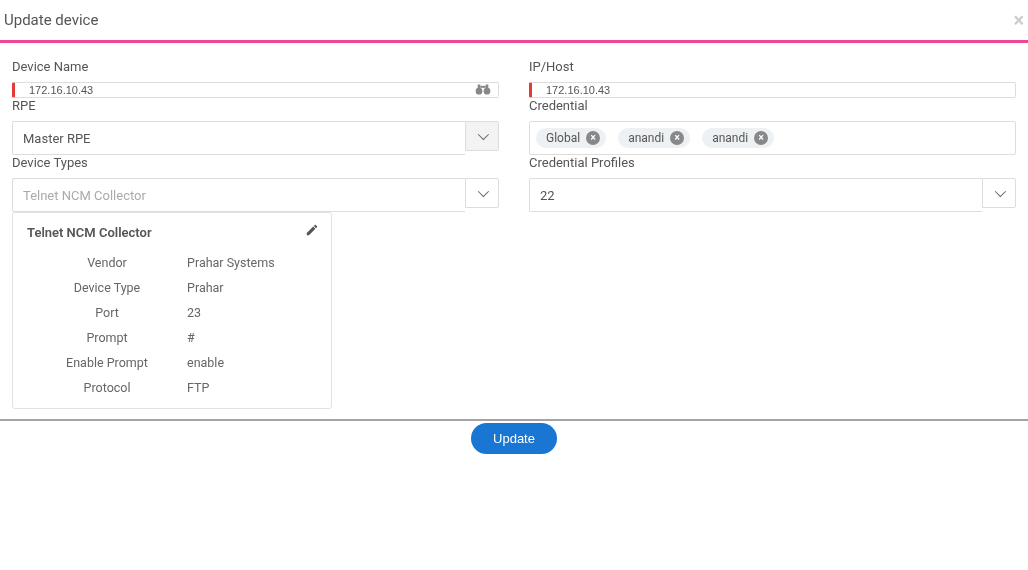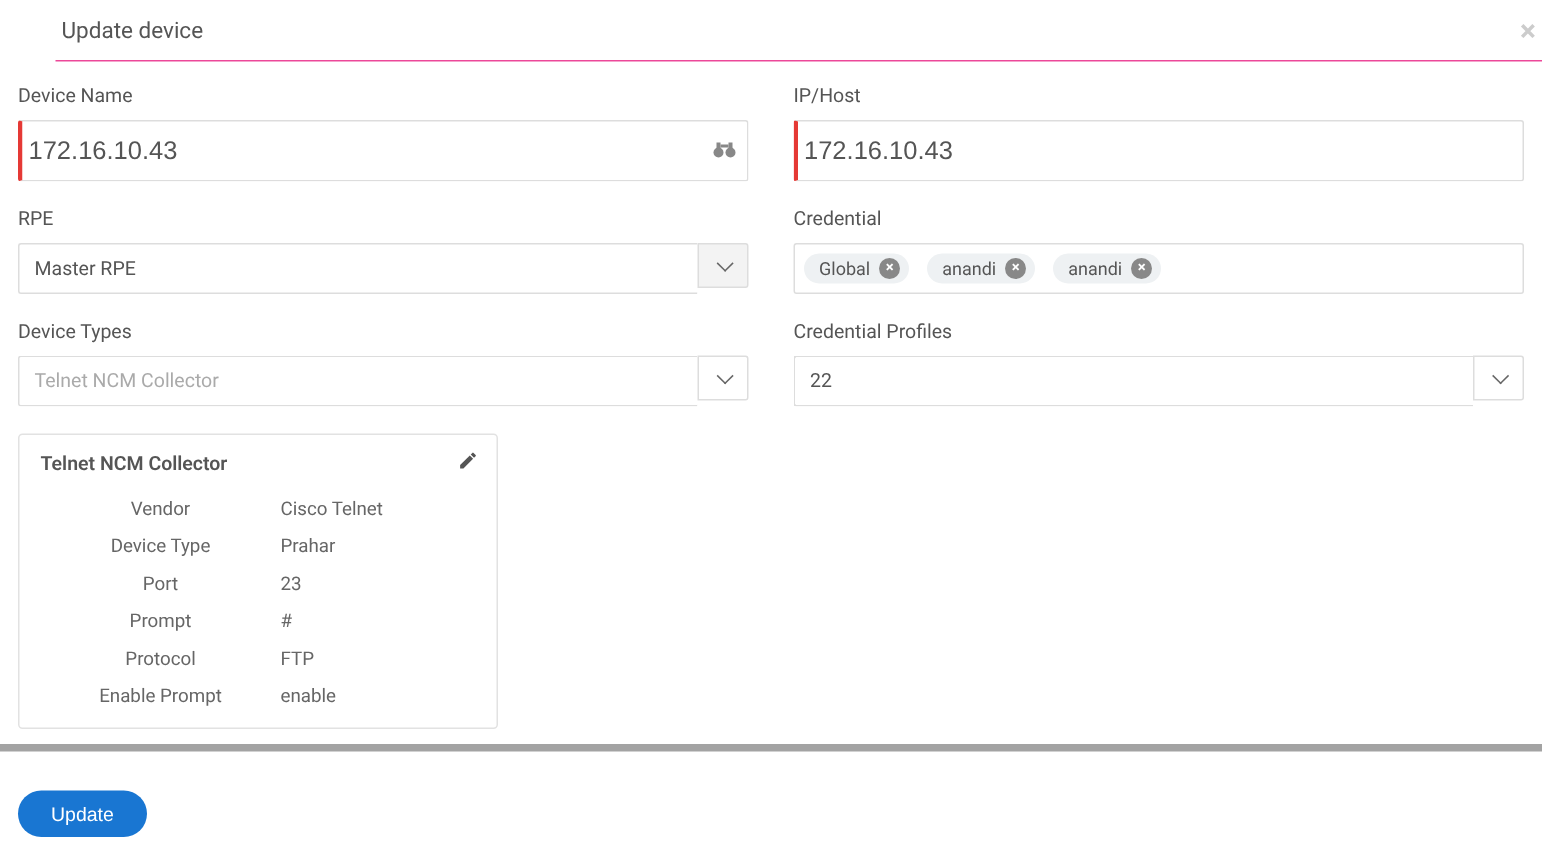--- a/index.html
+++ b/index.html
@@ -5,25 +5,24 @@
     * { box-sizing: border-box; margin: 0; padding: 0; }
     body {
       font-family: -apple-system, BlinkMacSystemFont, "Segoe UI", Roboto, Arial, sans-serif;
       font-size: 13px;
       color: #555;
       background: #fff;
       width: 1028px;
     }
     .header {
       padding: 10px 4px;
-      border-bottom: 1px solid #ec4899;
+      border-bottom: 3px solid #ec4899;
       display: flex;
       justify-content: space-between;
       align-items: center;
-      margin-left: 37px;
     }
     .header h1 {
       font-size: 15px;
       font-weight: 400;
       color: #555;
     }
     .close-x {
       color: #ccc;
       font-size: 20px;
       font-weight: bold;
@@ -33,38 +32,37 @@
     .body {
       padding: 16px 12px 10px 12px;
       display: flex;
       gap: 30px;
     }
     .col {
       flex: 1;
       min-width: 0;
     }
     .field {
-      margin-bottom: 18px;
     }
     .label {
       font-size: 13px;
       color: #555;
       margin-bottom: 8px;
       display: block;
     }
     .input-wrap {
       position: relative;
     }
     .text-input {
       width: 100%;
-      height: 41px;
+      height: 16px;
       border: 1px solid #ddd;
       border-radius: 2px;
-      padding: 0 4px;
-      font-size: 17px;
+      padding: 0 14px;
+      font-size: 11px;
       color: #555;
       outline: none;
     }
     .required .text-input {
       border-left: 3px solid #e53935;
     }
     .bino-icon {
       position: absolute;
       right: 8px;
       top: 50%;
@@ -164,24 +162,24 @@
     }
     .kv {
       display: flex;
       font-size: 12.5px;
       color: #666;
       padding: 5px 0;
     }
     .kv .k { width: 160px; color: #666; text-align: center; }
     .kv .v { color: #666; }
     .footer {
-      border-top: 5px solid #a3a3a3;
-      padding: 26px 12px;
-      display: flex;
-      justify-content: flex-start;
+      border-top: 2px solid #a3a3a3;
+      padding: 2px 12px;
+      display: flex;
+      justify-content: center;
     }
     .btn-primary {
       background: #1976d2;
       color: #fff;
       border: none;
       border-radius: 16px;
       padding: 8px 22px;
       font-size: 13px;
       cursor: pointer;
     }
@@ -235,41 +233,41 @@
 
     <div class="card">
       <span class="edit-icon">
         <svg width="14" height="14" viewBox="0 0 24 24" fill="#555">
             <path d="M3 17.25V21h3.75L17.81 9.94l-3.75-3.75L3 17.25zM20.71 7.04a1 1 0 0 0 0-1.41l-2.34-2.34a1 1 0 0 0-1.41 0l-1.83 1.83 3.75 3.75 1.83-1.83z"></path>
           </svg>
       </span>
       <div class="card-title">Telnet NCM Collector</div>
       <div class="kv">
           <span class="k">Vendor</span>
-          <span class="v">Cisco Telnet</span>
+          <span class="v">Prahar Systems</span>
         </div>
       <div class="kv">
           <span class="k">Device Type</span>
           <span class="v">Prahar</span>
         </div>
       <div class="kv">
           <span class="k">Port</span>
           <span class="v">23</span>
         </div>
       <div class="kv">
           <span class="k">Prompt</span>
           <span class="v">#</span>
         </div>
       <div class="kv">
+          <span class="k">Enable Prompt</span>
+          <span class="v">enable</span>
+        </div>
+      <div class="kv">
           <span class="k">Protocol</span>
           <span class="v">FTP</span>
-        </div>
-      <div class="kv">
-          <span class="k">Enable Prompt</span>
-          <span class="v">enable</span>
         </div>
     </div>
 
   </div>
 
   <div class="col">
 
     <div class="field required">
       <span class="label">IP/Host</span>
       <div class="input-wrap">

